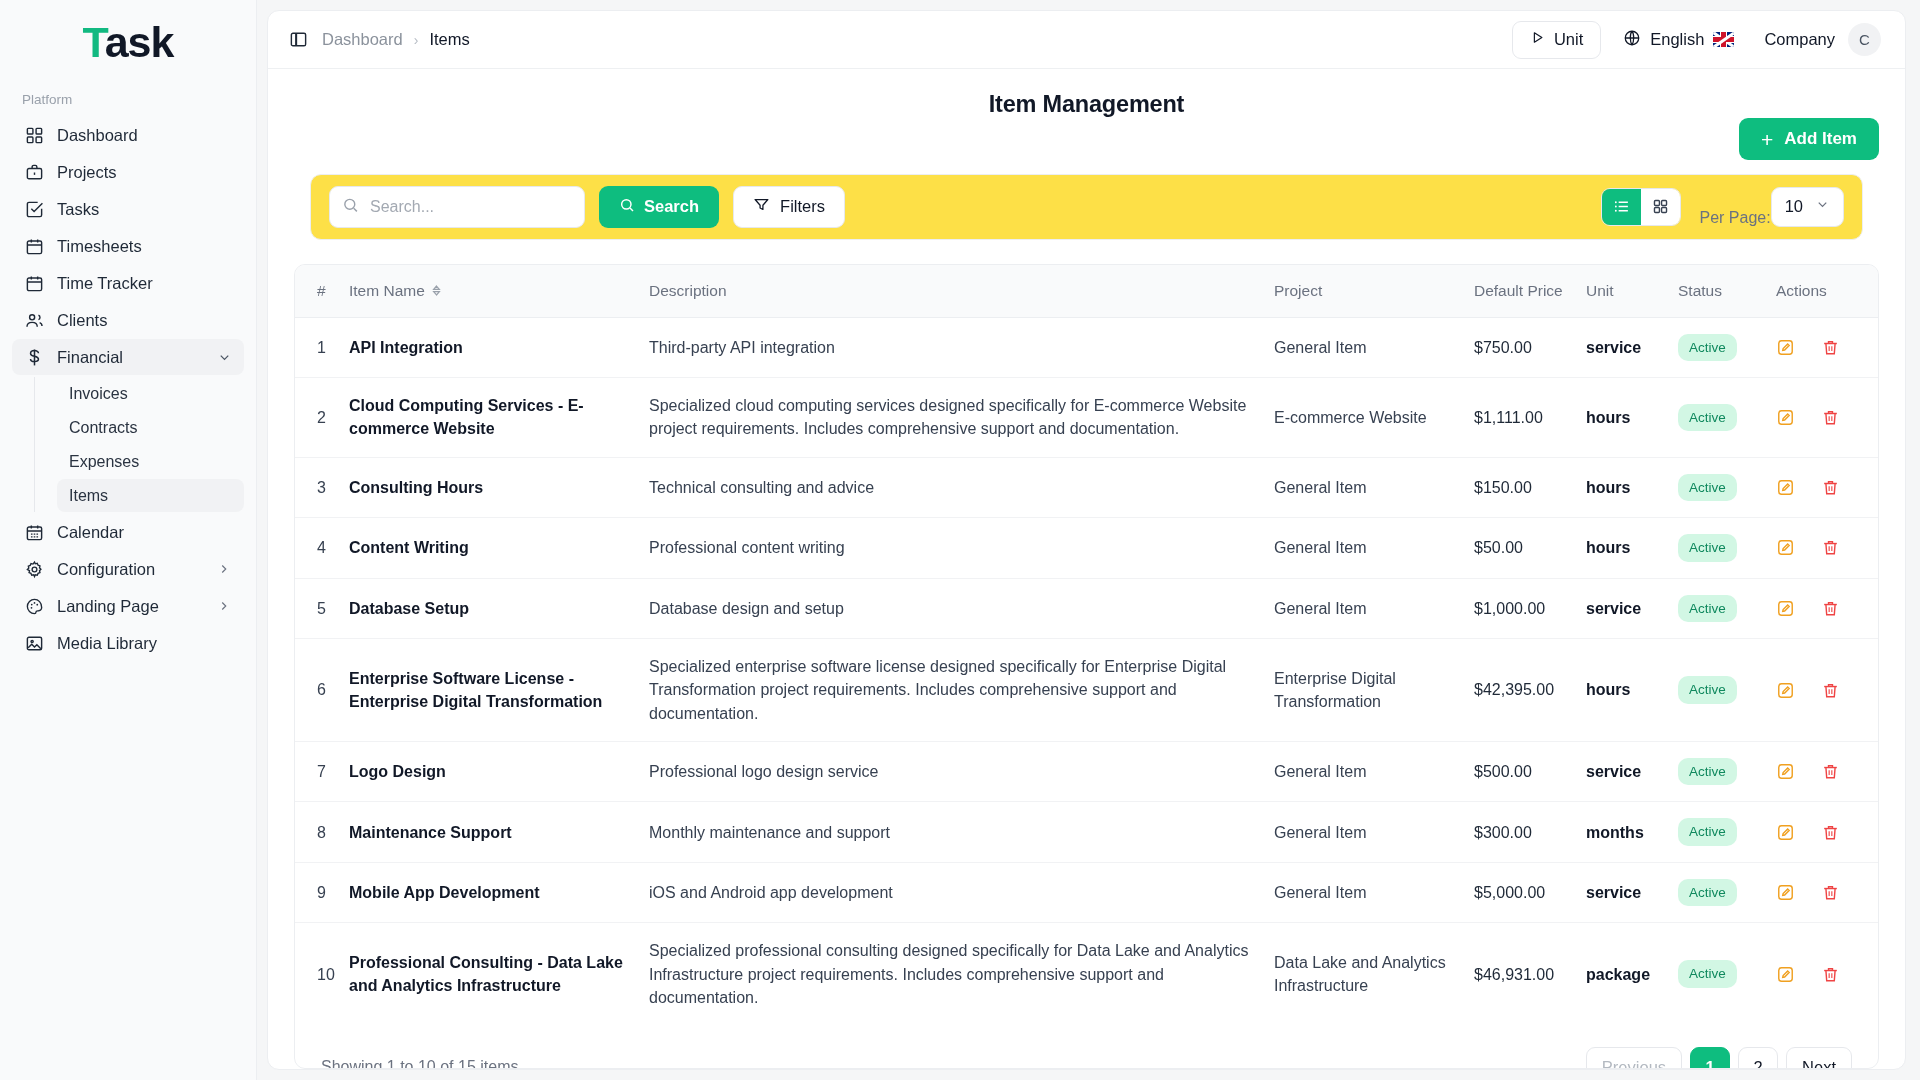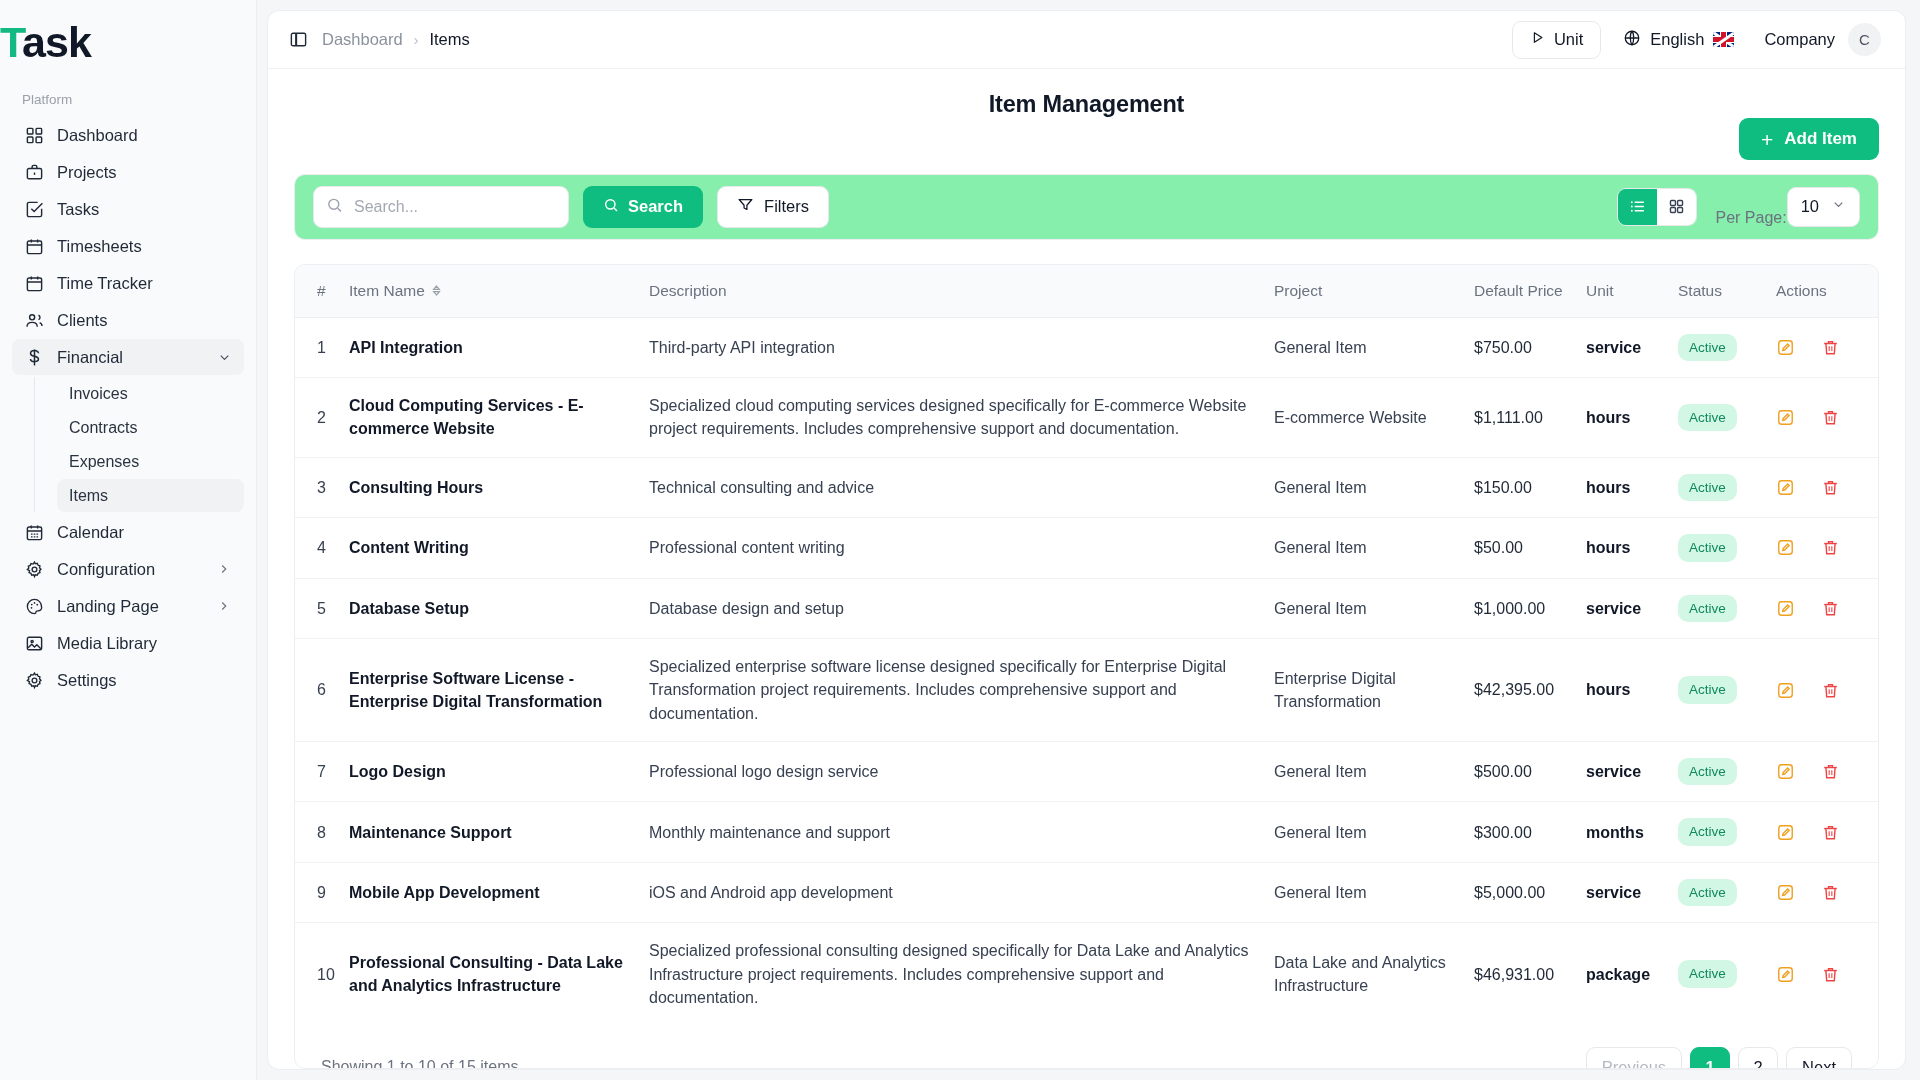--- a/index.html
+++ b/index.html
@@ -14,21 +14,21 @@
   
   .sidebar {
     width: 257px; height: 1080px;
     background: #f9fafb;
     border-right: 1px solid #eceef1;
     flex: 0 0 257px;
     padding-top: 0;
   }
   .logo-wrap {
     height: 84px;
-    display: flex; align-items: center; justify-content: flex-start;
+    display: flex; align-items: center; justify-content: center;
   }
   .logo {
     font-size: 43px; font-weight: 700; letter-spacing: -1px;
     line-height: 1;
   }
   .logo .t { color: #12b981; }
   .logo .rest { color: #111827; }
 
   .nav-section-label {
     font-size: 13.5px; color: #9aa1ab; font-weight: 400;
@@ -150,23 +150,23 @@
     margin-left: auto;
     display: flex; align-items: center; gap: 11px;
     height: 42px; padding: 0 22px;
     background: #0ebd7f; border: none; border-radius: 9px;
     color: #fff; font-size: 17px; font-weight: 600; cursor: pointer;
   }
   .add-btn .plus { font-size: 21px; font-weight: 400; line-height: 1; }
 
   
   .filters-card {
-    margin: 0 26px;
+    margin: 0 42px;
     border: 1px solid #eceef1; border-radius: 11px;
-    background: #86efac;
+    background: #fde047;
     height: 69px;
     display: flex; align-items: center;
     padding: 0 18px;
   }
   .search-field {
     position: relative; width: 256px; height: 42px;
   }
   .search-field input {
     width: 100%; height: 100%;
     border: 1px solid #e6e8ec; border-radius: 9px;
@@ -440,29 +440,20 @@
       <span class="ic">
         <svg width="19" height="19" viewBox="0 0 24 24" fill="none" stroke="#1f2937" stroke-width="1.8">
             <rect x="3" y="4" width="18" height="16" rx="2"></rect>
             <circle cx="9" cy="9.5" r="1.4"></circle>
             <path d="M4 17.5l4.5-4.5 3.5 3.5 3-3 5 5"></path>
           </svg>
       </span>
       <span class="label">Media Library</span>
     </div>
 
-    <div class="nav-item">
-      <span class="ic">
-        <svg width="19" height="19" viewBox="0 0 24 24" fill="none" stroke="#1f2937" stroke-width="1.7">
-            <circle cx="12" cy="12" r="3"></circle>
-            <path d="M12 2.5l1 2.3 2.5-.6 1 2.3 2.4.9-.6 2.5 1.8 1.8-1.8 1.8.6 2.5-2.4.9-1 2.3-2.5-.6-1 2.3-1-2.3-2.5.6-1-2.3-2.4-.9.6-2.5L3 12l1.8-1.8-.6-2.5 2.4-.9 1-2.3 2.5.6z"></path>
-          </svg>
-      </span>
-      <span class="label">Settings</span>
-    </div>
 
   </nav>
 </aside>
 
 <div class="main">
   <div class="main-card">
 
     <div class="topbar">
       <div class="panel-toggle">
         <svg width="19" height="19" viewBox="0 0 24 24" fill="none" stroke="#1f2937" stroke-width="1.8">

